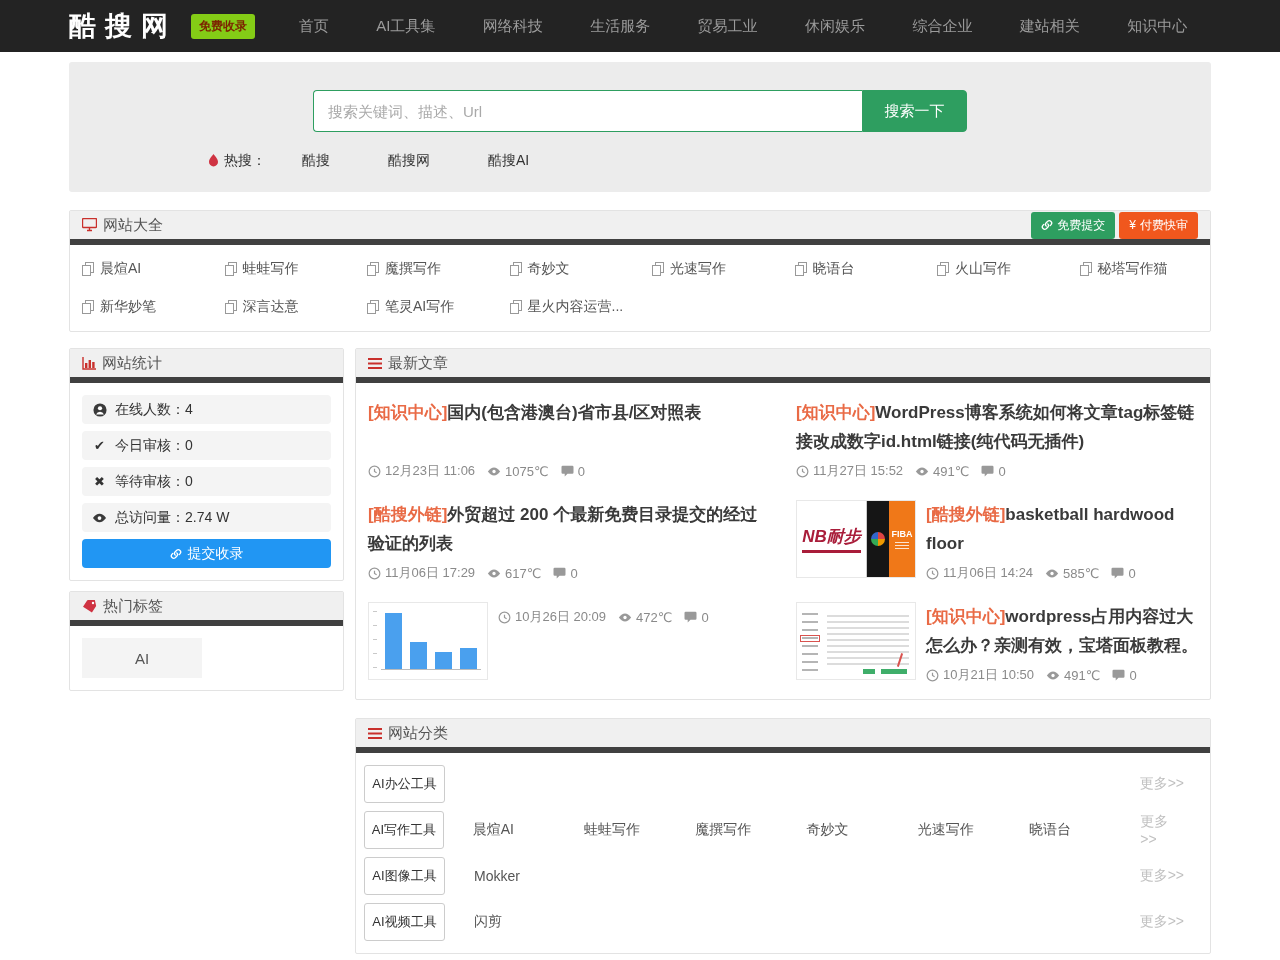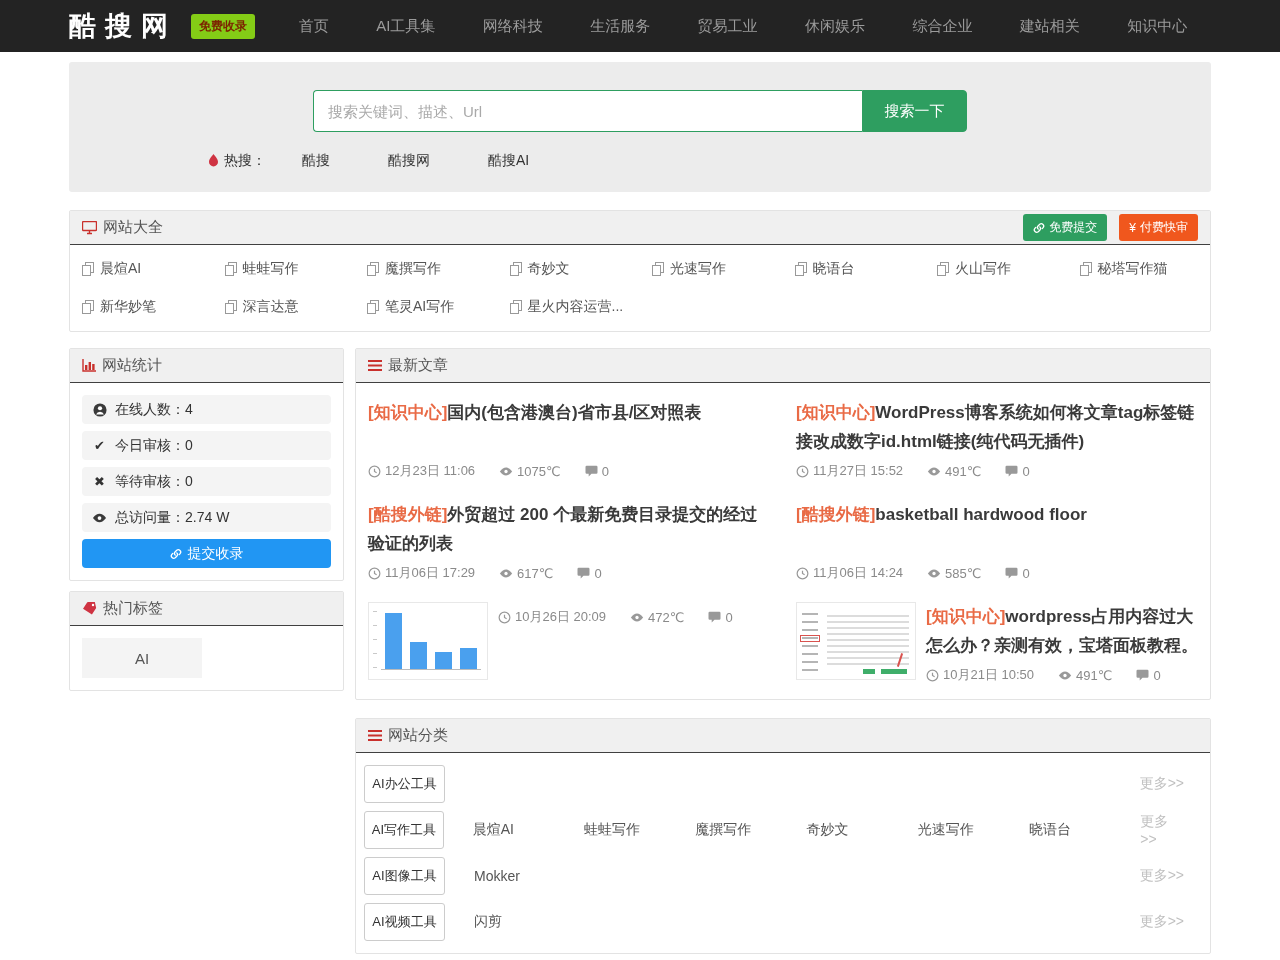--- a/index.html
+++ b/index.html
@@ -24,26 +24,26 @@
   .search-input::placeholder { color:#a9a9a9; }
   .search-btn { width:105px; height:42px; background:#2e9e60; border:1px solid #2e9e60;
     border-radius:0 4px 4px 0; color:#fff; font-size:15px; cursor:pointer; }
   .hot-row { position:absolute; left:139px; top:90px; display:flex; align-items:center; font-size:14px; color:#333; }
   .hot-row .term { margin-right:22px; color:#333; text-decoration:none;padding-left:36px; }
   .hot-row .flame { margin-right:5px; display:inline-flex; }
 
   
   .panel { background:#fff; border:1px solid #e3e3e3; border-radius:2px; }
   .panel-header { background:#f0f0f0; height:34px; display:flex; align-items:center;
-    padding:0 12px; border-bottom:1px solid #404040; font-size:15px; color:#555; }
+    padding:0 12px; border-bottom:6px solid #404040; font-size:15px; color:#555; }
   .panel-header .hicon { display:inline-flex; margin-right:6px; }
 
   
   .dir-panel { margin-top:18px; }
-  .dir-actions { margin-left:auto; display:flex; gap:12px;align-items:center; }
+  .dir-actions { margin-left:auto; display:flex; gap:4px;align-items:center; }
   .btn-free { background:#2e9e60; }
   .btn-paid { background:#f0571d; }
   .mini-btn { color:#fff; font-size:12px; padding:5px 10px; border-radius:3px; border:none;
     display:inline-flex; align-items:center; gap:4px; cursor:pointer; }
   .dir-grid { display:grid; grid-template-columns:repeat(8,1fr); padding:5px 0; }
   .site-link { display:flex; align-items:center; height:38px; padding-left:12px; gap:6px;
     font-size:14px; color:#555; cursor:pointer; }
 
   
   .content-row { display:flex; margin-top:16px; align-items:flex-start; }
@@ -63,21 +63,21 @@
   .tags-body { padding:12px; }
   .tag-chip { width:120px; height:40px; background:#f4f4f4; display:flex; align-items:center;
     justify-content:center; font-size:15px; color:#555; cursor:pointer; }
 
   
   .articles-body { display:grid; grid-template-columns:1fr 1fr; column-gap:10px; padding:5px 4px; }
   .article { padding:10px 8px; display:flex; gap:10px; }
   .art-main { flex:1; display:flex; flex-direction:column; justify-content:space-between; min-height:80px; }
   .art-title { font-size:17px; font-weight:bold; color:#3a3a3a; line-height:29px; cursor:pointer; }
   .art-title .prefix { color:#e96a45; }
-  .art-meta { display:flex; align-items:center; gap:24px; font-size:13px; color:#8a8a8a; margin-top:6px; }
+  .art-meta { display:flex; align-items:center; gap:12px; font-size:13px; color:#8a8a8a; margin-top:6px; }
   .meta-item { display:inline-flex; align-items:center; gap:4px; }
 
   
   .thumb { width:120px; height:78px; border:1px solid #e8e8e8; background:#fff; position:relative;
     overflow:hidden; flex-shrink:0; cursor:pointer; }
   .thumb-chart { display:flex; align-items:flex-end; gap:8px; padding:8px 10px 10px 16px; }
   .thumb-chart .axis { position:absolute; left:4px; top:8px; bottom:10px; width:8px;
     background-image:repeating-linear-gradient(#c9c9c9 0 1px, transparent 1px 14px); background-size:4px 100%; background-repeat:no-repeat; }
   .thumb-chart .bar { width:17px; background:#4aa0ee; border-bottom:1px solid #4aa0ee; }
   .thumb-chart .baseline { position:absolute; left:12px; right:6px; bottom:9px; height:1px; background:#bbb; }
@@ -434,20 +434,32 @@
                     <svg width="13" height="12" viewBox="0 0 16 15">
                       <path d="M2 1h12a1.5 1.5 0 011.5 1.5v7A1.5 1.5 0 0114 11H8l-3.5 3.5V11H2A1.5 1.5 0 01.5 9.5v-7A1.5 1.5 0 012 1z" fill="#999"></path>
                     </svg>
                     <span>0</span>
                   </span>
               </div>
             </div>
           </div>
 
           <div class="article">
+            <div class="thumb thumb-nb">
+              <div class="nb-text-wrap">
+                  <span class="nb-text">NB耐步</span>
+                </div>
+              <div class="nb-black">
+                  <div class="nb-ball"></div>
+                </div>
+              <div class="nb-orange">
+                  <span class="nb-fiba">FIBA</span>
+                  <span class="nb-sub"></span>
+                </div>
+            </div>
             <div class="art-main">
               <div class="art-title">
                 <span class="prefix">[酷搜外链]</span><span>basketball hardwood floor</span>
               </div>
               <div class="art-meta">
                 <span class="meta-item">
                     <svg width="13" height="13" viewBox="0 0 16 16">
                       <circle cx="8" cy="8" r="6.6" fill="none" stroke="#999" stroke-width="1.5"></circle>
                       <path d="M8 4.5V8l2.6 1.6" fill="none" stroke="#999" stroke-width="1.5"></path>
                     </svg>

